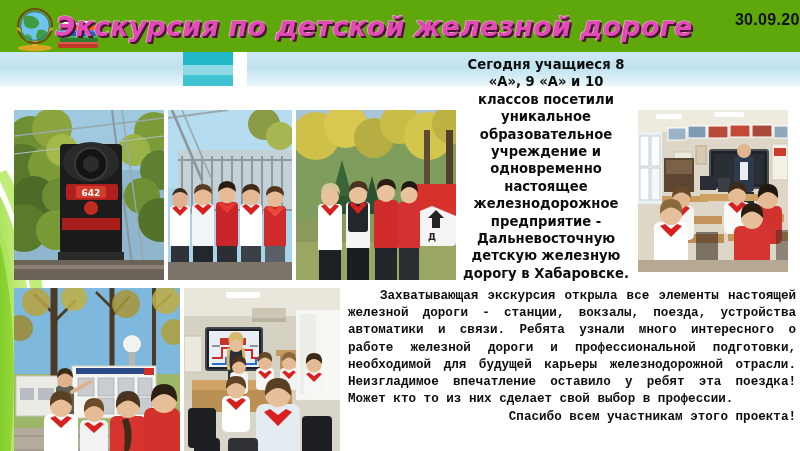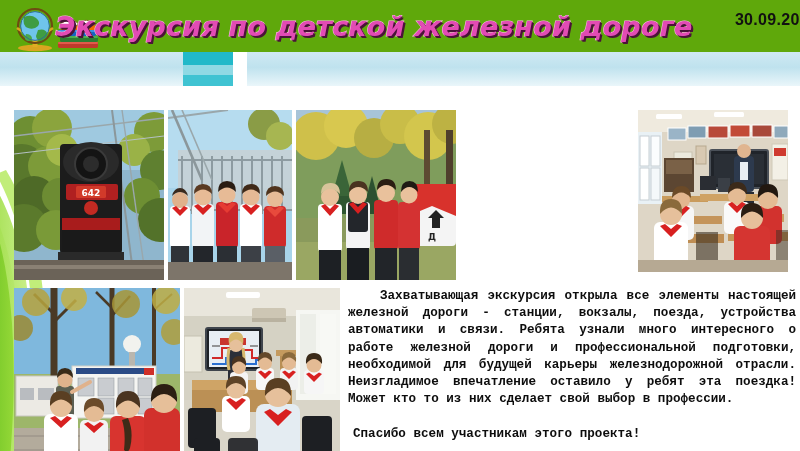--- a/index.html
+++ b/index.html
@@ -75,21 +75,21 @@
   .body-text{
     position:absolute;left:348px;top:288px;width:448px;
     text-align:justify;
     font-family:Liberation Mono, monospace;
     font-weight:bold;
     font-size:12.6px;line-height:17.2px;
     color:#0d0d0d;
   }
   .body-text p{margin:0;}
   .body-text p.indent{text-indent:32px;}
-  .body-text p.last{text-align:left;text-indent:5px;margin-top:18px;}
+  .body-text p.last{text-align:right;text-indent:5px;margin-top:1px;}
 </style>
 </head>
 <body>
 
 <div class="slide">
 
   <div class="bg-teal-band"></div>
   <div class="bg-teal-blk blk1"></div>
   <div class="bg-teal-blk blk2"></div>
   <div class="bg-teal-blk blk3"></div>
@@ -535,19 +535,20 @@
         <rect x="4" y="120" width="28" height="40" rx="4"></rect>
         <rect x="10" y="150" width="26" height="44" rx="4"></rect>
         <rect x="44" y="150" width="30" height="48" rx="4" opacity="0.9"></rect>
         <rect x="118" y="128" width="30" height="44" rx="4"></rect>
         <rect x="124" y="164" width="32" height="34" rx="4"></rect>
       </g>
       <rect x="0" y="182" width="156" height="16" fill="#bdb5a4"></rect>
     </svg>
   </div>
 
+  <div class="intro">Сегодня учащиеся 8 «А», 9 «А» и 10 классов посетили уникальное образовательное учреждение и одновременно настоящее железнодорожное предприятие - Дальневосточную детскую железную дорогу в Хабаровске.</div>
 
   <div class="body-text">
     <p class="indent">Захватывающая экскурсия открыла все элементы настоящей железной дороги - станции, вокзалы, поезда, устройства автоматики и связи. Ребята узнали много интересного о работе железной дороги и профессиональной подготовки, необходимой для будущей карьеры железнодорожной отрасли. Неизгладимое впечатление оставило у ребят  эта поездка! Может кто то из них сделает свой выбор в  профессии.</p>
     <p class="last"> Спасибо всем участникам этого проекта!</p>
   </div>
 
 </div>
 
 </body></html>

